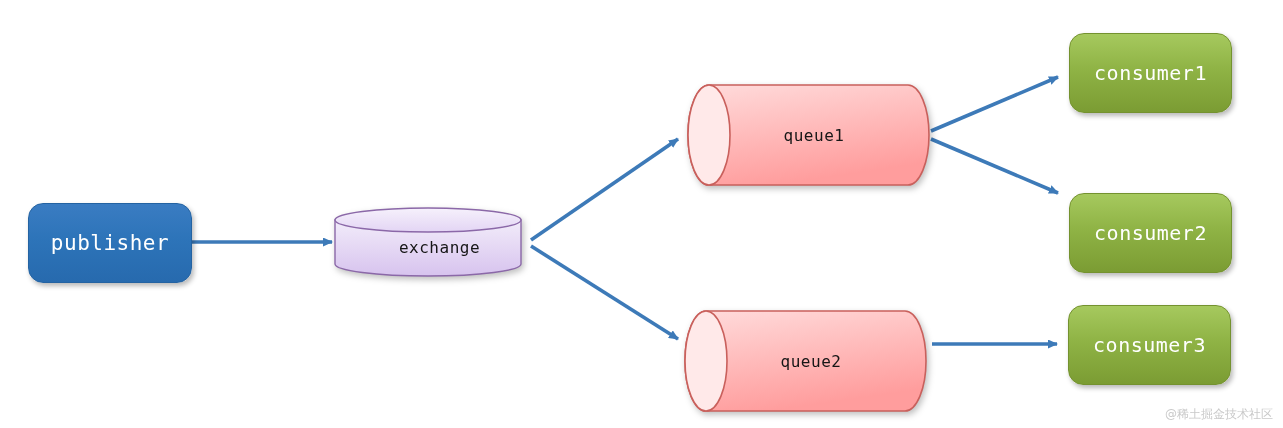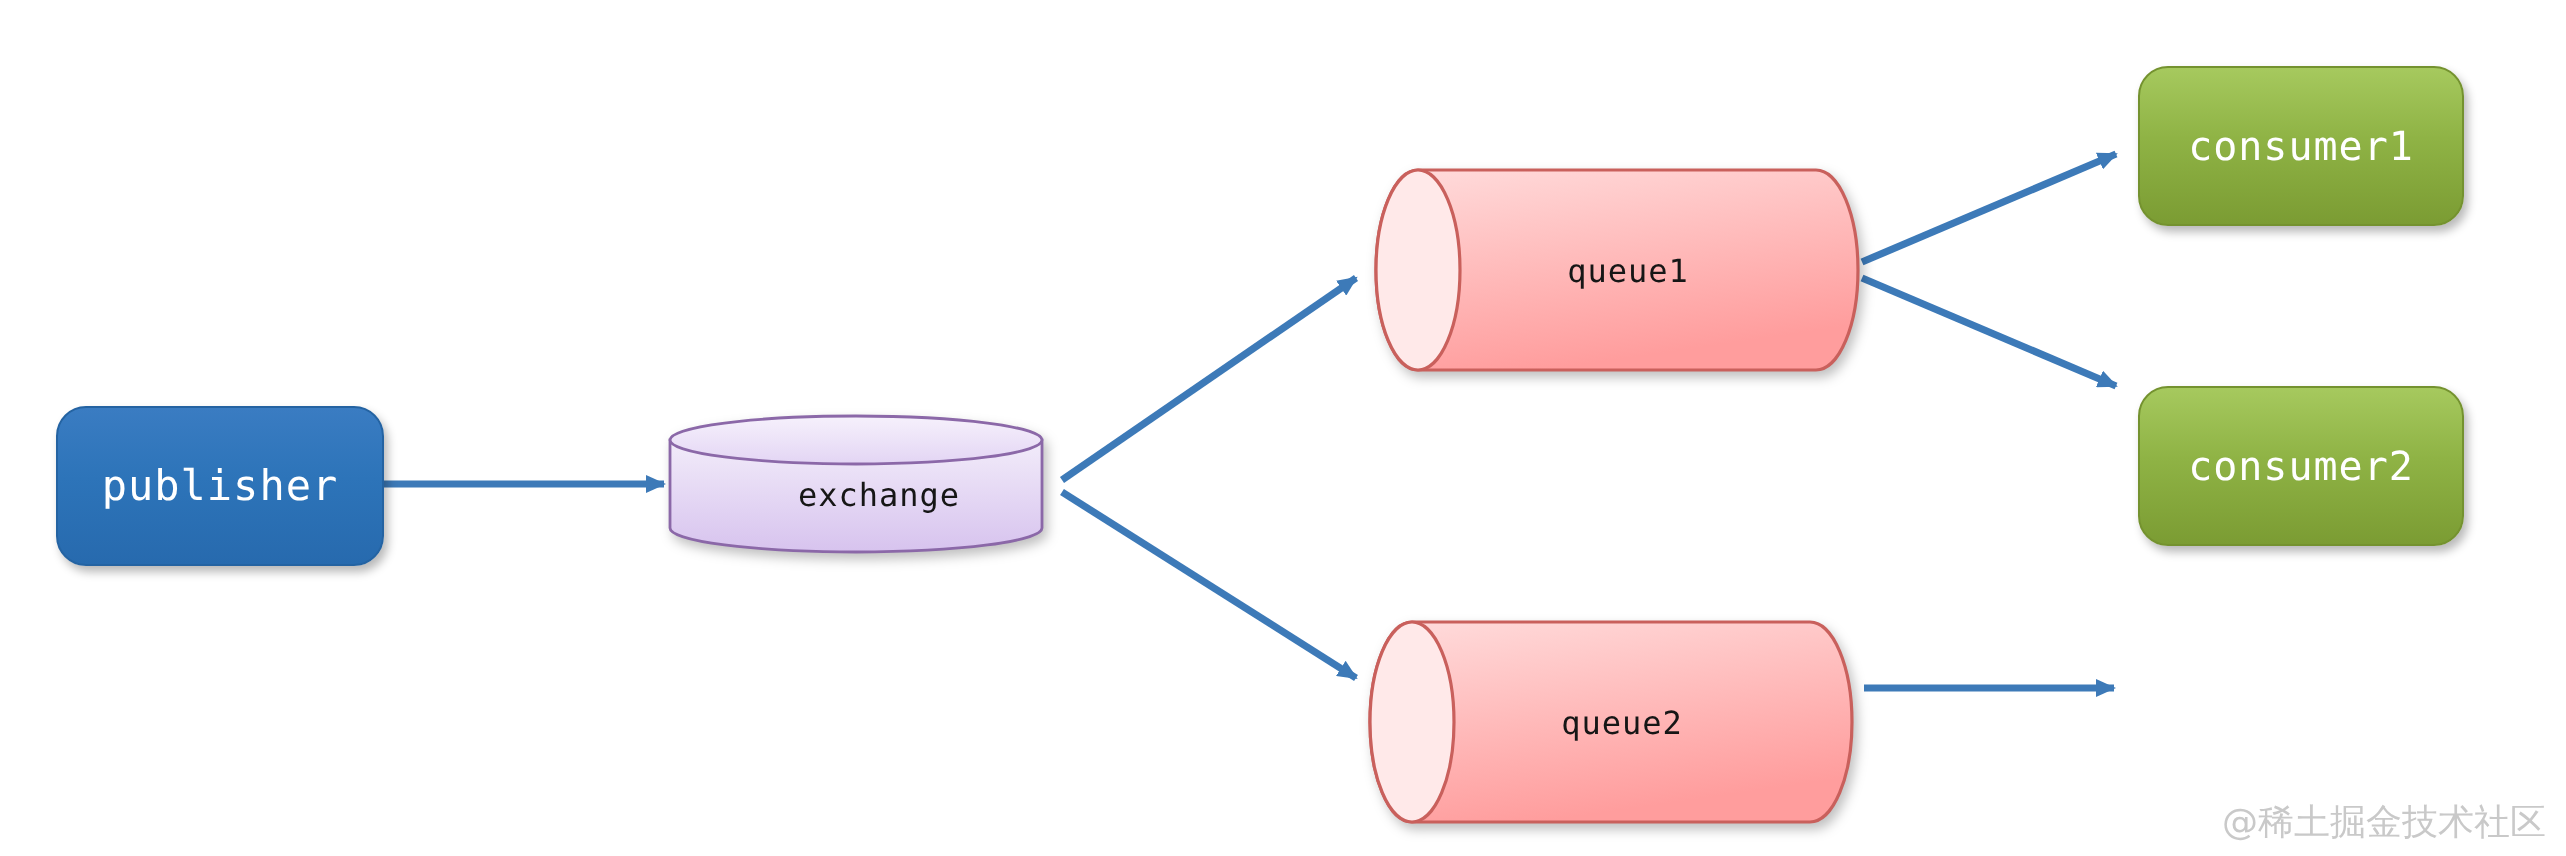--- a/index.html
+++ b/index.html
@@ -41,21 +41,21 @@
     color:#161616;font-size:16px;letter-spacing:.5px;
   }
   .exchange{left:334px;top:207px;width:211px;height:71px;}
   .exchange .lbl{padding-top:9px;}
   .queue{width:244px;height:102px;}
   .queue1{left:687px;top:84px;}
   .queue2{left:684px;top:294px;margin-top:16px;}
   .queue .lbl{padding-left:10px;}
   .watermark{
     position:absolute;right:10px;bottom:5px;
-    color:#c9c9c9;font-size:18px;
+    color:#c9c9c9;font-size:12px;
     font-family:"DejaVu Sans","Liberation Sans",sans-serif;
   }
 </style>
 </head>
 <body>
 
 <div class="canvas">
 
   <svg class="edges" viewBox="0 0 1283 428">
     <defs>
@@ -116,16 +116,19 @@
     </svg>
     <span class="lbl">queue2</span>
   </div>
 
   <div class="node box consumer consumer1">
     <span>consumer1</span>
   </div>
   <div class="node box consumer consumer2">
     <span>consumer2</span>
   </div>
+  <div class="node box consumer consumer3">
+    <span>consumer3</span>
+  </div>
 
   <div class="watermark">@稀土掘金技术社区</div>
 
 </div>
 
 </body></html>

